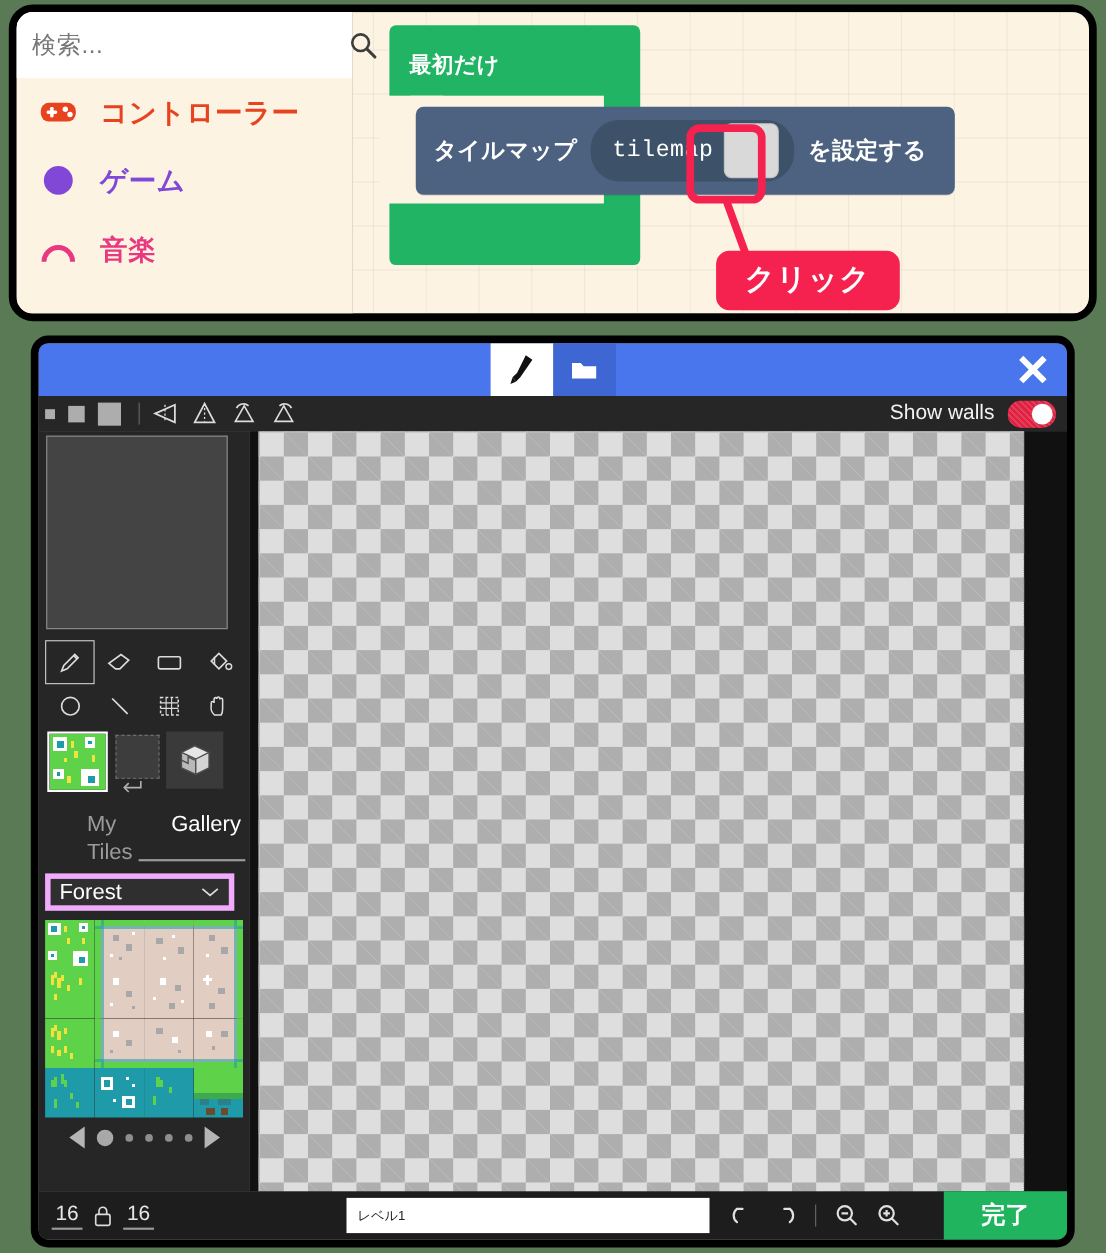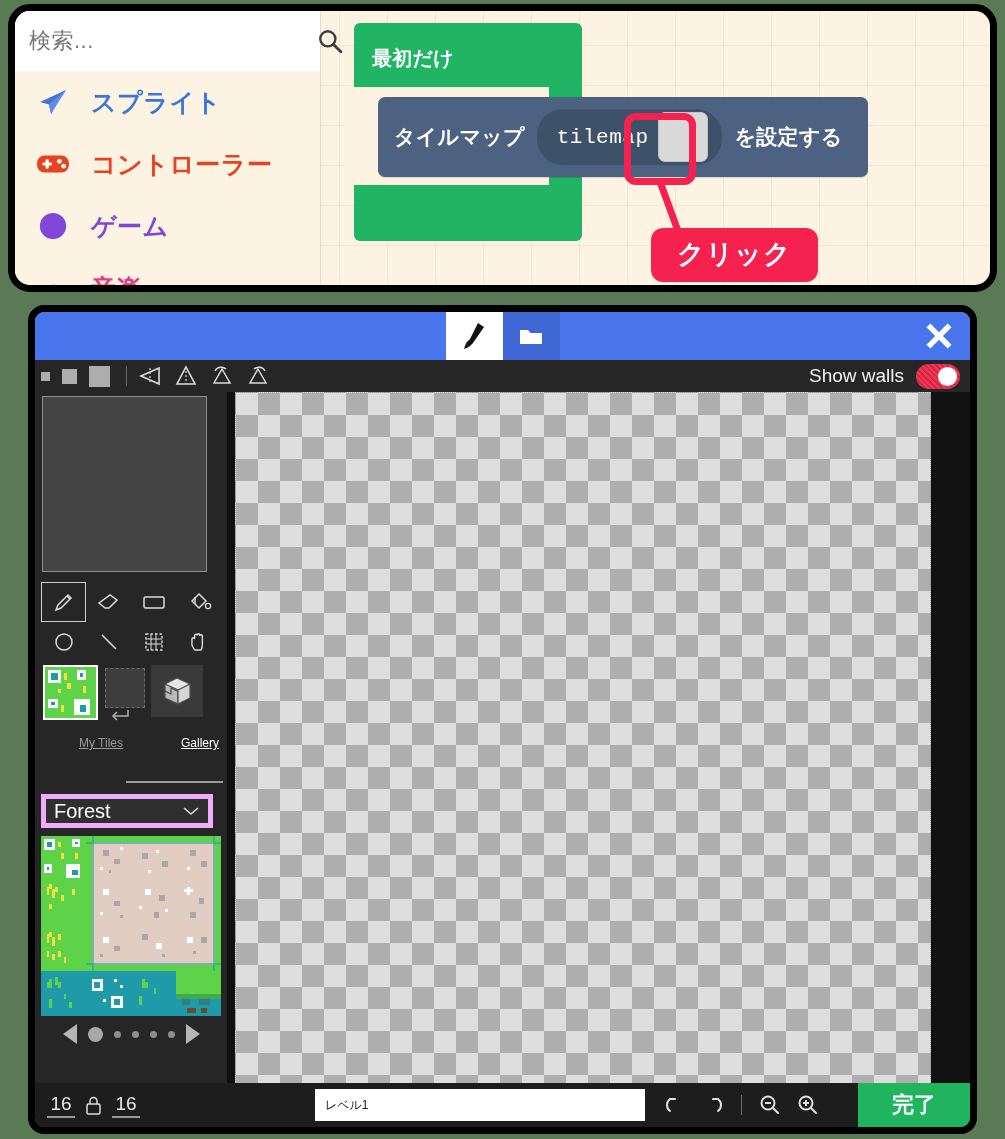--- a/index.html
+++ b/index.html
@@ -204,21 +204,21 @@
     background: #3d3d3d; border: 1px dashed #6e6e6e;
   }
   .swap-ico { position: absolute; left: 68px; top: 42px; width: 22px; height: 16px; }
   .wall-btn {
     position: absolute; left: 110px; top: 0; width: 52px; height: 52px;
     background: #3a3a3a; display: flex; align-items: center; justify-content: center;
     cursor: pointer;
   }
 
   .gal-tabs { position: absolute; left: 6px; top: 340px; width: 182px; height: 62px; }
-  .gtab { position: absolute; font-size: 12px; cursor: pointer; line-height: 1.3; text-decoration: underline; }
+  .gtab { position: absolute; font-size: 20px; cursor: pointer; line-height: 1.3; }
   .gtab.my { left: 38px; top: 4px; color: #9b9b9b; width: 60px; }
   .gtab.gallery { right: 4px; top: 4px; color: #fff; padding-bottom: 8px; }
   .gtab-underline { position: absolute; right: 0; top: 49px; width: 97px; height: 2px; background: #9b9b9b; }
 
   .theme-select {
     position: absolute; left: 6px; top: 402px; width: 172px; height: 34px;
     background: #2f2f2f; border: 5px solid #f0abfc;
     display: flex; align-items: center; padding: 0 8px;
     color: #fff; font-size: 20px; cursor: pointer;
   }
@@ -293,29 +293,20 @@
 
     <div class="toolbox">
       <div class="search-row">
         <input class="search-input" readonly="" placeholder="検索..." style="">
         <svg class="search-icon" viewBox="0 0 24 24">
           <circle cx="10" cy="10" r="7" fill="none" stroke="#3d3d3d" stroke-width="2.2"></circle>
           <line x1="15.2" y1="15.2" x2="22" y2="22" stroke="#3d3d3d" stroke-width="2.6" stroke-linecap="round"></line>
         </svg>
       </div>
 
-      <div class="cat">
-        <span class="cat-ico">
-          <svg viewBox="0 0 32 32" width="32" height="32">
-            <path d="M29 4 L3 16 L12 18.5 L14 28 L18 20 L29 4 Z" fill="#4075d8"></path>
-            <path d="M29 4 L12 18.5 L14 28 Z" fill="#5f8ee6"></path>
-          </svg>
-        </span>
-        <span class="cat-label" style="color:#4075d8">スプライト</span>
-      </div>
 
       <div class="cat">
         <span class="cat-ico">
           <svg viewBox="0 0 32 24" width="34" height="26">
             <rect x="1" y="4" width="30" height="16" rx="7" fill="#e8431f"></rect>
             <rect x="6" y="10.5" width="9" height="3" rx="1.2" fill="#fff"></rect>
             <rect x="9" y="7.5" width="3" height="9" rx="1.2" fill="#fff"></rect>
             <circle cx="22" cy="9.5" r="2.3" fill="#fff"></circle>
             <circle cx="26" cy="14" r="2.3" fill="#fff"></circle>
           </svg>

